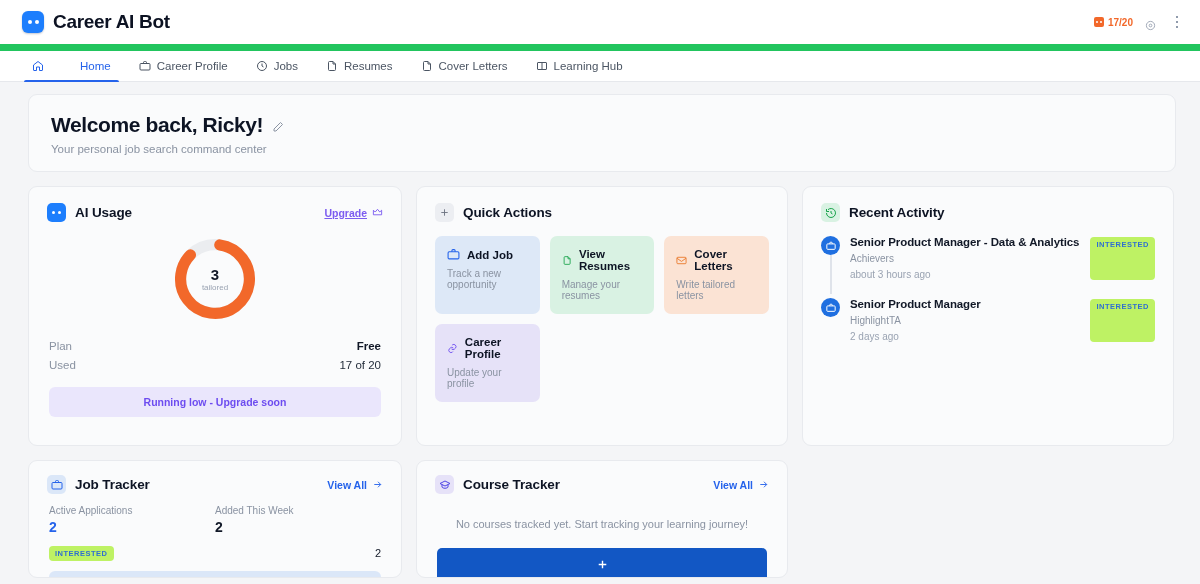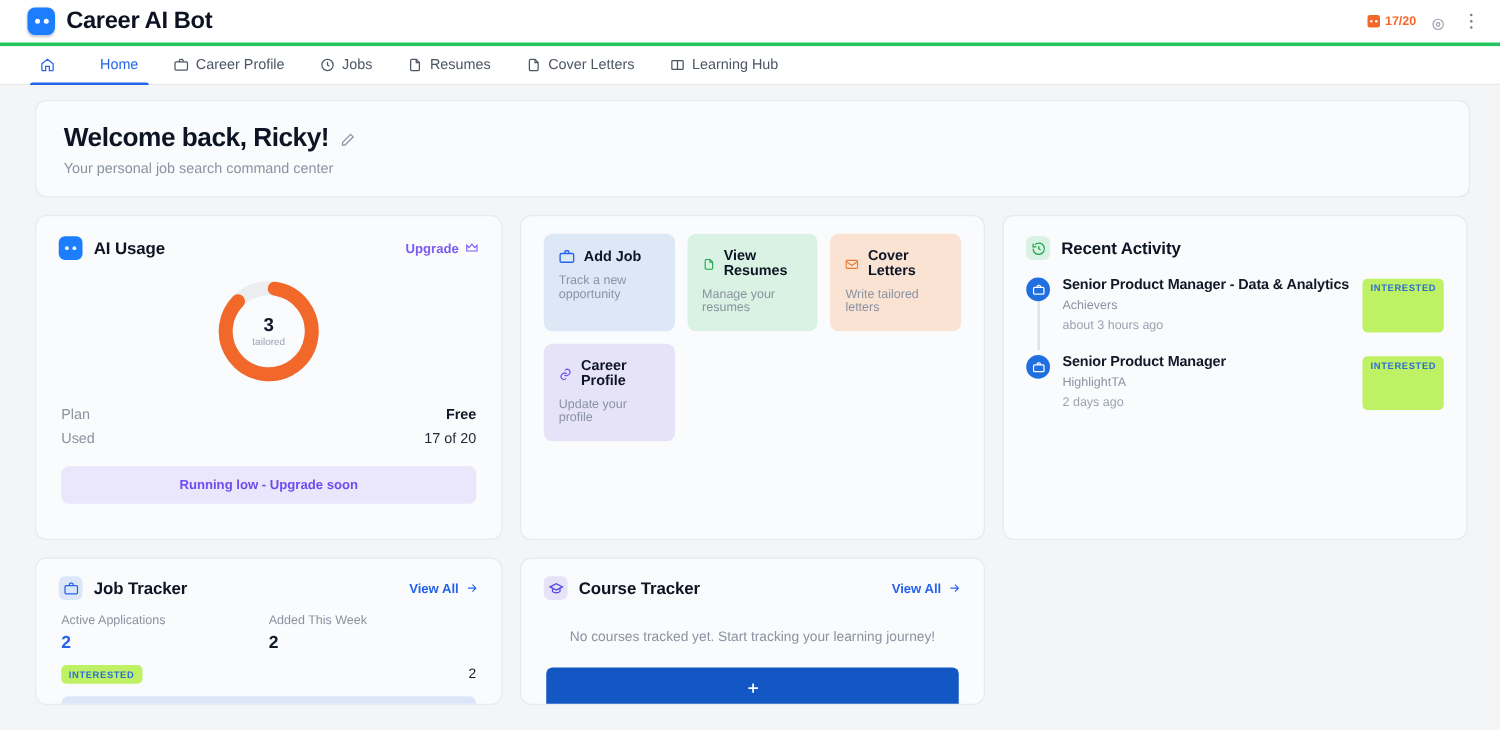--- a/index.html
+++ b/index.html
@@ -8,26 +8,26 @@
     height: 584px;
     overflow: hidden;
     background: #f4f5f7;
     font-family: "Liberation Sans", sans-serif;
     color: #111827;
     -webkit-font-smoothing: antialiased;
   }
 
   
   .topbar {
-    height: 37px;
+    height: 51px;
     background: #ffffff;
     display: flex;
     align-items: center;
     padding: 0 14px 0 22px;
-    border-bottom: 3px solid #22c55e;
+    border-bottom: 7px solid #22c55e;
   }
   .brand { display: flex; align-items: center; gap: 9px; }
   .logo-box {
     width: 22px; height: 22px;
     border-radius: 6px;
     background: #1d7efd;
     display: flex; align-items: center; justify-content: center;
     gap: 3px;
     box-shadow: 0 1px 2px rgba(16,30,70,.25);
   }
@@ -98,21 +98,21 @@
   .card-head {
     display: flex; align-items: center; gap: 9px;
     padding: 16px 18px 0 18px;
   }
   .card-head .ico-sq {
     width: 19px; height: 19px; border-radius: 5px;
     display: flex; align-items: center; justify-content: center; flex: none;
   }
   .card-title { font-size: 13.5px; font-weight: 700; color: #0d1424; letter-spacing: -0.1px; }
   .head-action { margin-left: auto; display: flex; align-items: center; gap: 5px; font-size: 10.5px; font-weight: 600; }
-  .head-action.upgrade { color: #7c5cf0; }
+  .head-action.upgrade { color: #7c5cf0; text-decoration: underline; }
   .head-action.viewall { color: #2563eb; }
 
   
   .ai-card { height: 260px; display: flex; flex-direction: column; }
   .donut-wrap { display: flex; justify-content: center; margin-top: 14px; }
   .donut { position: relative; width: 86px; height: 86px; }
   .donut-center {
     position: absolute; inset: 0; display: flex; flex-direction: column;
     align-items: center; justify-content: center; gap: 1px;
   }
@@ -331,20 +331,28 @@
         <div class="kv-row">
           <span class="k">Used</span>
           <span class="v light">17 of 20</span>
         </div>
       </div>
 
       <div class="warn-banner">Running low - Upgrade soon</div>
     </div>
 
     <div class="card qa-card">
+      <div class="card-head">
+        <span class="plus-sq">
+          <svg viewBox="0 0 24 24" width="11" height="11" fill="none" stroke="#6b7280" stroke-width="2">
+              <path d="M12 5v14M5 12h14"></path>
+            </svg>
+        </span>
+        <span class="card-title">Quick Actions</span>
+      </div>
       <div class="qa-grid">
         <div class="qa-tile qa-blue">
           <div class="t-head">
             <svg viewBox="0 0 24 24" width="13" height="13" fill="none" stroke="#2563eb" stroke-width="2">
               <rect x="2" y="7" width="20" height="13" rx="2"></rect>
                 <path d="M9 7V5a2 2 0 0 1 2-2h2a2 2 0 0 1 2 2v2"></path>
             </svg>
             <span class="t-title">Add Job</span>
           </div>
           <div class="t-sub">Track a new opportunity</div>

